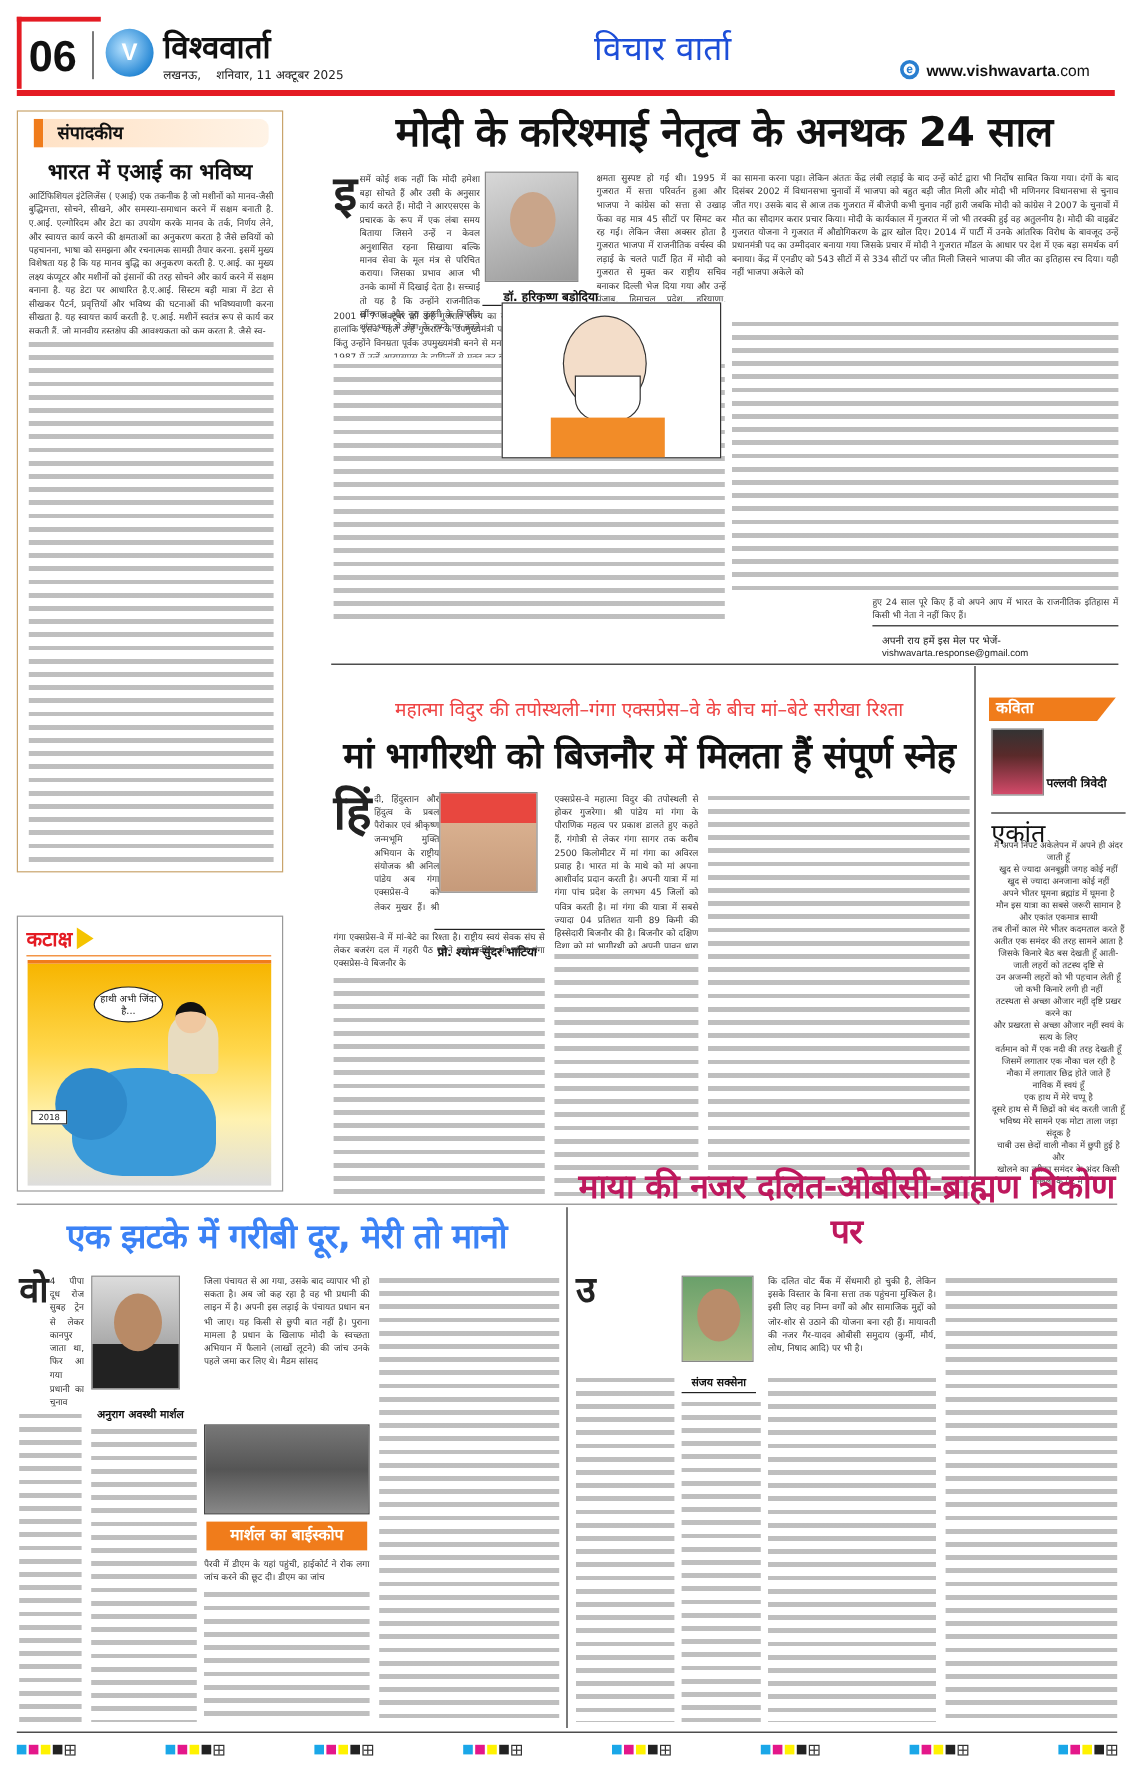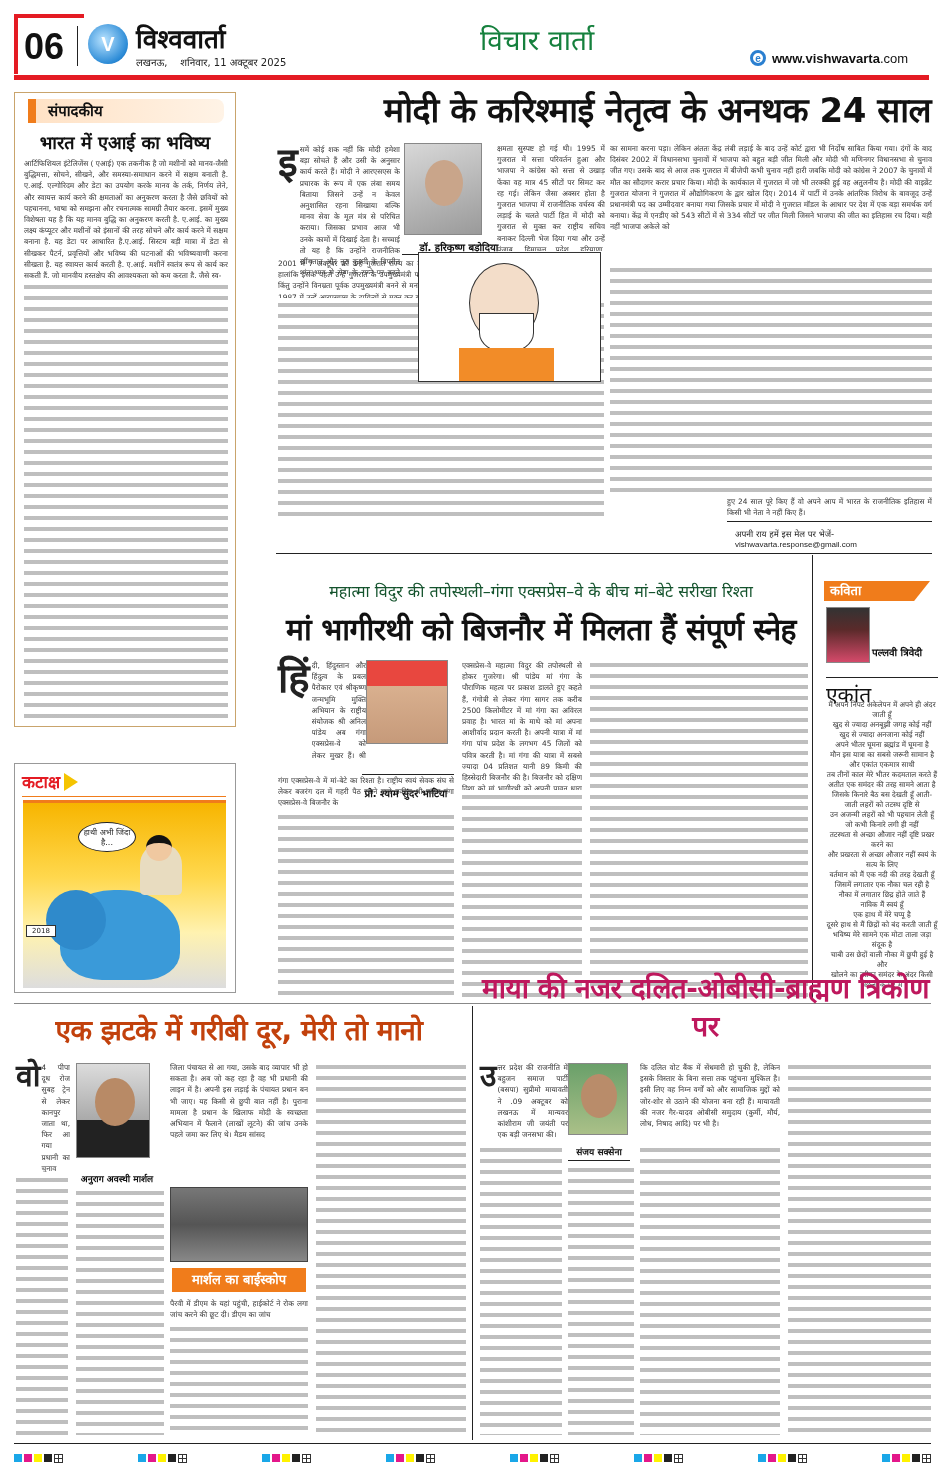--- a/index.html
+++ b/index.html
@@ -5,21 +5,21 @@
   * { box-sizing: border-box; margin: 0; padding: 0; }
   body { width: 945px; height: 1474px; background: #fff; font-family: "DejaVu Sans", sans-serif; color: #222; position: relative; overflow: hidden; }
   .abs { position: absolute; }
   .masthead { left: 0; top: 0; width: 945px; height: 80px; }
   .pg-box { left: 14px; top: 14px; width: 70px; height: 60px; border-left: 4px solid #e41b23; border-top: 4px solid #e41b23; }
   .pg-num { left: 24px; top: 26px; font-size: 36px; font-weight: bold; color: #111; font-family: "Liberation Sans", sans-serif; }
   .pg-sep { left: 77px; top: 26px; width: 1px; height: 40px; background: #222; }
   .logo { left: 88px; top: 24px; width: 40px; height: 40px; border-radius: 50%; background: radial-gradient(circle at 40% 40%, #b9e3ff, #2a8ad6 70%, #1b5a9c); display:flex; align-items:center; justify-content:center; color:#fff; font-weight:bold; font-size:20px; font-family:"Liberation Sans", sans-serif; }
   .brand { left: 136px; top: 20px; font-size: 26px; font-weight: bold; color: #111; }
   .dateline { left: 136px; top: 55px; font-size: 10px; color: #222; }
-  .section-name { left: 480px; top: 20px; font-size: 28px; color: #15803d; }
+  .section-name { left: 495px; top: 20px; font-size: 28px; color: #1d4ed8; }
   .site { left: 750px; top: 50px; font-size: 13px; color: #111; font-weight: bold; font-family: "Liberation Sans", sans-serif; display:flex; align-items:center; gap:6px; }
   .site .ie { width: 16px; height: 16px; border-radius: 50%; border: 3px solid #2a7fd0; color:#2a7fd0; font-size:10px; display:flex; align-items:center; justify-content:center; }
   .site .com { font-weight: normal; }
   .red-rule { left: 14px; top: 75px; width: 915px; height: 5px; background: #e41b23; }
 
   .body-text { font-size: 7.4px; line-height: 11.2px; color: #333; text-align: justify; overflow: hidden; }
   .filler { background: repeating-linear-gradient(to bottom, #fff 0px, #fff 3px, #8a8a8a 3px, #8a8a8a 7px, #fff 7px, #fff 11px); opacity: .55; }
 
   .editorial { left: 14px; top: 92px; width: 222px; height: 635px; border: 1px solid #c9a46c; }
   .ed-label { left: 28px; top: 99px; width: 196px; height: 24px; background: linear-gradient(to right, #ffe2c6, #fff3e6); border-left: 8px solid #f07c1b; padding-left: 12px; font-size: 15px; font-weight: bold; color: #111; line-height: 24px; border-radius: 0 8px 8px 0; }
@@ -31,44 +31,44 @@
   .kataksh-author { left: 82px; top: 816px; font-size: 10px; font-weight: bold; color: #111; }
   .kataksh-rule { left: 22px; top: 796px; width: 204px; height: 1px; background: #f07c1b; }
   .cartoon { left: 23px; top: 800px; width: 203px; height: 188px; background: linear-gradient(to bottom, #f7b500 0%, #ffd84d 40%, #fff2b0 70%, #ddd 100%); border-top: 3px solid #f07c1b; overflow: hidden; }
   .bubble { left: 78px; top: 822px; width: 58px; height: 30px; background: #fff; border: 1px solid #222; border-radius: 50%; font-size: 8px; text-align:center; line-height: 10px; padding-top: 5px; }
   .elephant { left: 60px; top: 890px; width: 120px; height: 90px; background: #3a9ad9; border-radius: 45% 50% 30% 35%; }
   .elephant-head { left: 46px; top: 890px; width: 60px; height: 60px; background: #2f8acb; border-radius: 50%; }
   .rider { left: 140px; top: 845px; width: 42px; height: 50px; background: #e8dcc0; border-radius: 40% 40% 10% 10%; }
   .rider-head { left: 146px; top: 835px; width: 26px; height: 26px; background: #f0c8a0; border-radius: 50%; border-top: 8px solid #111; }
   .sign { left: 26px; top: 925px; width: 30px; height: 12px; background: #fff; border: 1px solid #333; font-size: 7px; text-align: center; line-height: 10px; }
 
-  .main-title { left: 276px; top: 86px; width: 655px; text-align: right; font-size: 34px; font-weight: bold; color: #111; letter-spacing: -0.5px; }
+  .main-title { left: 276px; top: 86px; width: 655px; text-align: center; font-size: 34px; font-weight: bold; color: #111; letter-spacing: -0.5px; }
   .dropcap { font-size: 40px; font-weight: bold; color: #222; line-height: 36px; }
   .photo { background: linear-gradient(160deg, #d8d8d8, #9a9a9a); border: 1px solid #888; }
   .photo-face { position: absolute; border-radius: 50%; background: #c9a58a; }
   .byline { font-size: 10px; font-weight: bold; color: #111; text-align: center; }
   .byline-rule { height: 1px; background: #222; }
 
   .caricature { left: 418px; top: 252px; width: 183px; height: 130px; border: 1px solid #333; background: #fff; overflow: hidden; }
   .feedback { left: 607px; top: 528px; font-size: 8.5px; color: #222; }
   .feedback .mail { font-size: 8px; font-family: "Liberation Sans", sans-serif; }
   .rule-h { height: 1px; background: #222; }
   .rule-v { width: 1px; background: #222; }
 
-  .story2-kicker { left: 276px; top: 580px; width: 530px; text-align: center; font-size: 16px; color: #14532d; }
+  .story2-kicker { left: 276px; top: 580px; width: 530px; text-align: center; font-size: 16px; color: #ef4444; }
   .story2-title { left: 276px; top: 608px; width: 530px; text-align: center; font-size: 30px; font-weight: bold; color: #111; letter-spacing: -0.5px; }
 
   .kavita-tag { left: 824px; top: 581px; width: 106px; height: 20px; background: #f07c1b; clip-path: polygon(0 0, 100% 0, 85% 100%, 0 100%); color: #fff; font-weight: bold; font-size: 13px; padding-left: 6px; line-height: 20px; }
   .poet-photo { left: 826px; top: 607px; width: 44px; height: 56px; background: linear-gradient(to bottom, #333 0%, #5a2a2a 40%, #d44a6a 100%); border: 1px solid #888; }
   .poet-name { left: 872px; top: 645px; font-size: 10px; font-weight: bold; color: #111; }
   .poem-title { left: 826px; top: 677px; width: 112px; font-size: 21px; color: #111; border-top: 1px solid #222; padding-top: 2px; }
   .poem { left: 826px; top: 700px; width: 112px; font-size: 7.2px; line-height: 10px; text-align: center; color: #333; }
 
   .lower-rule { left: 14px; top: 1003px; width: 917px; height: 1px; background: #888; }
-  .story3-title { left: 14px; top: 1010px; width: 450px; text-align: center; font-size: 28px; font-weight: bold; color: #c2410c; letter-spacing: -0.5px; }
+  .story3-title { left: 14px; top: 1010px; width: 450px; text-align: center; font-size: 28px; font-weight: bold; color: #3b82f6; letter-spacing: -0.5px; }
   .story4-title { left: 478px; top: 968px; width: 455px; text-align: center; font-size: 28px; font-weight: bold; color: #be185d; letter-spacing: -0.5px; }
 
   .village-photo { left: 170px; top: 1187px; width: 138px; height: 75px; background: linear-gradient(to bottom, #777, #555 50%, #888); border: 1px solid #444; }
   .bioscope { left: 172px; top: 1268px; width: 134px; height: 24px; background: #f07c1b; color: #fff; font-size: 13px; font-weight: bold; text-align: center; line-height: 24px; }
 
   .bottom-rule { left: 14px; top: 1443px; width: 917px; height: 1px; background: #222; }
   .reg-strip { left: 14px; top: 1450px; width: 917px; height: 16px; display: flex; justify-content: space-between; }
   .reg-set { display: flex; gap: 2px; align-items: center; }
   .reg-set span { width: 8px; height: 8px; display: inline-block; }
   .reg-set .cross { width: 9px; height: 9px; border: 1px solid #333; background: linear-gradient(#333,#333) center/1px 100% no-repeat, linear-gradient(#333,#333) center/100% 1px no-repeat; }
@@ -201,21 +201,20 @@
 <div class="abs filler" style="left:76px;top:1188px;width:88px;height:247px;"></div>
 <div class="abs body-text" style="left:170px;top:1062px;width:138px;height:122px;">जिला पंचायत से आ गया, उसके बाद व्यापार भी हो सकता है। अब जो कह रहा है वह भी प्रधानी की लाइन में है। अपनी इस लड़ाई के पंचायत प्रधान बन भी जाए। यह किसी से छुपी बात नहीं है। पुराना मामला है प्रधान के खिलाफ मोदी के स्वच्छता अभियान में फैलाने (लाखों लूटने) की जांच उनके पहले जमा कर लिए थे। मैडम सांसद</div>
 <div class="abs village-photo"></div>
 <div class="abs bioscope">मार्शल का बाईस्कोप</div>
 <div class="abs body-text" style="left:170px;top:1298px;width:138px;height:24px;">पैरवी में डीएम के यहां पहुंची, हाईकोर्ट ने रोक लगा जांच करने की छूट दी। डीएम का जांच</div>
 <div class="abs filler" style="left:170px;top:1324px;width:138px;height:111px;"></div>
 <div class="abs filler" style="left:316px;top:1062px;width:150px;height:373px;"></div>
 
 <div class="abs" style="left:480px;top:1062px;width:88px;">
   <span class="dropcap" style="float:left;margin-right:1px;font-size:30px;line-height:28px;">उ</span>
-  <span class="body-text" style="display:block;height:80px;">त्तर प्रदेश की राजनीति में बहुजन समाज पार्टी (बसपा) सुप्रीमो मायावती ने .09 अक्टूबर को लखनऊ में मान्यवर कांशीराम जी जयंती पर एक बड़ी जनसभा की।</span>
 </div>
 <div class="abs photo" style="left:568px;top:1063px;width:60px;height:72px;background:linear-gradient(to bottom,#6aa06a,#aac088);">
   <div class="photo-face" style="left:12px;top:10px;width:36px;height:44px;background:#b98c6a;"></div>
 </div>
 <div class="abs byline" style="left:566px;top:1145px;width:66px;font-size:9px;">संजय सक्सेना</div>
 <div class="abs byline-rule" style="left:568px;top:1160px;width:62px;"></div>
 <div class="abs filler" style="left:480px;top:1145px;width:82px;height:290px;"></div>
 <div class="abs filler" style="left:568px;top:1165px;width:66px;height:270px;"></div>
 <div class="abs body-text" style="left:640px;top:1062px;width:140px;height:80px;">कि दलित वोट बैंक में सेंधमारी हो चुकी है, लेकिन इसके विस्तार के बिना सत्ता तक पहुंचना मुश्किल है। इसी लिए वह निम्न वर्गों को और सामाजिक मुद्दों को जोर-शोर से उठाने की योजना बना रही हैं। मायावती की नजर गैर-यादव ओबीसी समुदाय (कुर्मी, मौर्य, लोध, निषाद आदि) पर भी है।</div>
 <div class="abs filler" style="left:640px;top:1145px;width:140px;height:290px;"></div>

